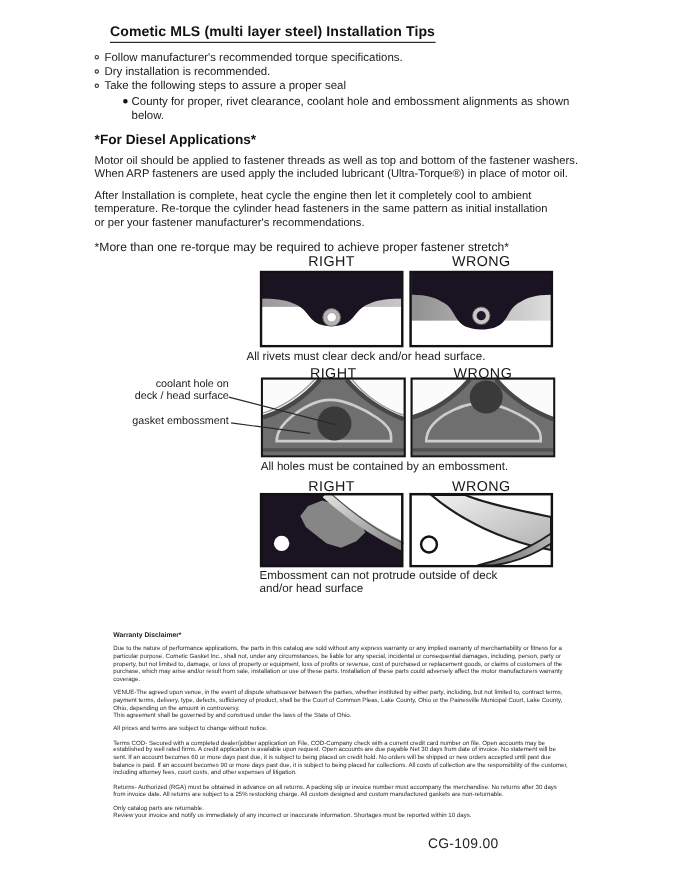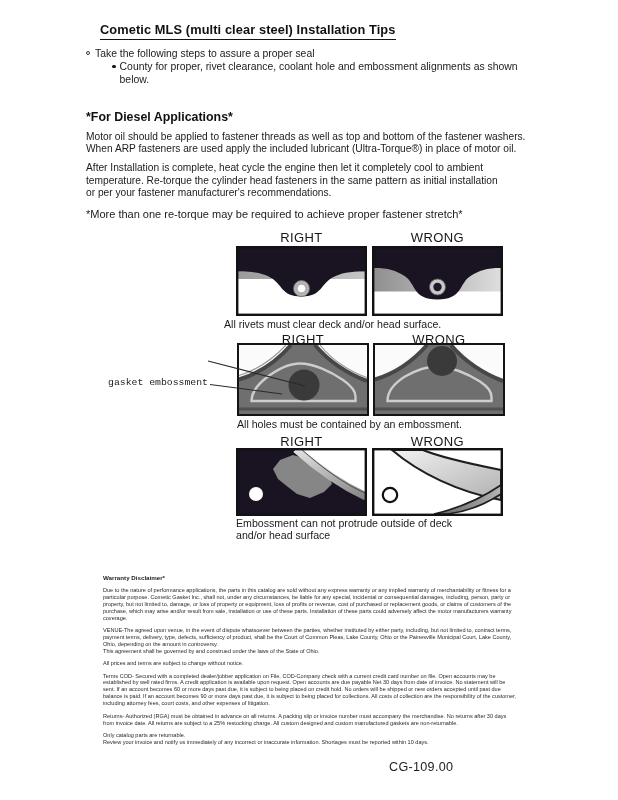--- a/index.html
+++ b/index.html
@@ -9,21 +9,21 @@
 
   
   .top-text { position:absolute; left:86px; top:20px; width:462px; }
   .doc-title { display:inline-block; margin-left:14px; font-size:12.8px; font-weight:bold; letter-spacing:.1px;
                border-bottom:1.7px solid #141414; padding-bottom:2px; color:#111; }
   .bullets { margin-top:7px; }
   .b-row { display:flex; align-items:flex-start; font-size:10.4px; line-height:13.2px; color:#1b1b1b; }
   .b-circ { flex:0 0 auto; width:4px; height:4px; border:1px solid #3a3a3a; border-radius:50%; margin:4px 5px 0 0; }
   .b-sub { margin-left:26px; }
   .b-dot { flex:0 0 auto; width:3.6px; height:3.6px; background:#141414; border-radius:50%; margin:4.6px 4px 0 0; }
-  .diesel-h { margin-top:23px; font-size:12.4px; font-weight:bold; color:#111; }
+  .diesel-h { margin-top:8px; font-size:12.4px; font-weight:bold; color:#111; }
   .para { margin-top:7px; font-size:10.2px; line-height:12.3px; color:#1b1b1b; }
   .note { margin-top:9px; font-size:11px; color:#1b1b1b; }
 
   
   .dg-row { position:absolute; left:0; width:534px; }
   .rw-label { position:absolute; top:0; font-size:13px; font-weight:500; letter-spacing:.4px; text-align:center; color:#161616; }
   .dg-box { position:absolute; }
   .dg-caption { position:absolute; font-size:10.6px; line-height:12.4px; color:#1b1b1b; }
   .side-label { position:absolute; left:80px; width:128px; text-align:right; font-size:9.8px; line-height:11.4px; color:#1b1b1b; }
   .leader-svg { position:absolute; left:86px; top:0; pointer-events:none; }
@@ -34,22 +34,30 @@
   .warr-p { font-size:5.55px; line-height:6.9px; color:#2a2a2a; margin-bottom:5.5px; }
 
   .footer-code { position:absolute; left:389px; top:760px; font-size:12.6px; letter-spacing:.3px; color:#222;text-align:center; }
 </style>
 </head>
 <body>
 
 <div class="page">
 
   <div class="top-text">
-    <div class="doc-title">Cometic MLS (multi clear steel) Installation Tips</div>
+    <div class="doc-title">Cometic MLS (multi layer steel) Installation Tips</div>
     <div class="bullets">
+      <div class="b-row">
+          <span class="b-circ"></span>
+          <span>Follow manufacturer's recommended torque specifications.</span>
+        </div>
+      <div class="b-row">
+          <span class="b-circ"></span>
+          <span>Dry installation is recommended.</span>
+        </div>
       <div class="b-row">
           <span class="b-circ"></span>
           <span>Take the following steps to assure a proper seal</span>
         </div>
       <div class="b-row b-sub">
           <span class="b-dot"></span>
           <span>County for proper, rivet clearance, coolant hole and embossment alignments as shown below.</span>
         </div>
     </div>
     <div class="diesel-h">*For Diesel Applications*</div>
@@ -99,21 +107,23 @@
       <rect x="1.2" y="1.2" width="128.6" height="67.6" fill="none" stroke="#121212" stroke-width="2.4"></rect>
     </svg>
 
     <div class="dg-caption" style="left:224px; top:88px;">All rivets must clear deck and/or head surface.</div>
   </div>
 
   <div class="dg-row" style="top:332px; height:102px;">
     <div class="rw-label" style="left:237px; width:132px;">RIGHT</div>
     <div class="rw-label" style="left:373px; width:132px;">WRONG</div>
 
-    <div class="side-label" style="top:45px;font-family:Liberation Mono, monospace;">gasket embossment</div>
+    <div class="side-label preline" style="top:12px;">coolant hole on
+deck / head surface</div>
+    <div class="side-label" style="top:45px;">gasket embossment</div>
 
     <svg class="dg-box" style="left:237px; top:11px;" width="132" height="73" viewBox="0 0 132 73">
       <rect x="1" y="1" width="130" height="71" fill="#6f6f6f"></rect>
       <path d="M2,2 L54,2 C41,17 23,30 2,36.5 Z" fill="#fbfbfb"></path>
       <path d="M54,2 C41,17 23,30 2,36.5" stroke="#474747" stroke-width="4" fill="none"></path>
       <path d="M49,2 C37,15 20,27 2,32.5" stroke="#9c9c9c" stroke-width="1.2" fill="none"></path>
       <path d="M78,2 L130,2 L130,38 C111,31 91,18 78,2 Z" fill="#fbfbfb"></path>
       <path d="M78,2 C91,18 111,31 130,38" stroke="#474747" stroke-width="4" fill="none"></path>
       <path d="M83,2 C95,17 113,29 130,34.5" stroke="#9c9c9c" stroke-width="1.2" fill="none"></path>
       <path d="M14.5,58 C14.5,51 19,43 29,35 C40,26.5 53,20.5 63,20.5 C76,20.5 93,28 106,37 C114,42.5 118.5,48 118.5,53.5 L118.5,58 Z" stroke="#cdcdcd" stroke-width="2.4" fill="none"></path>

